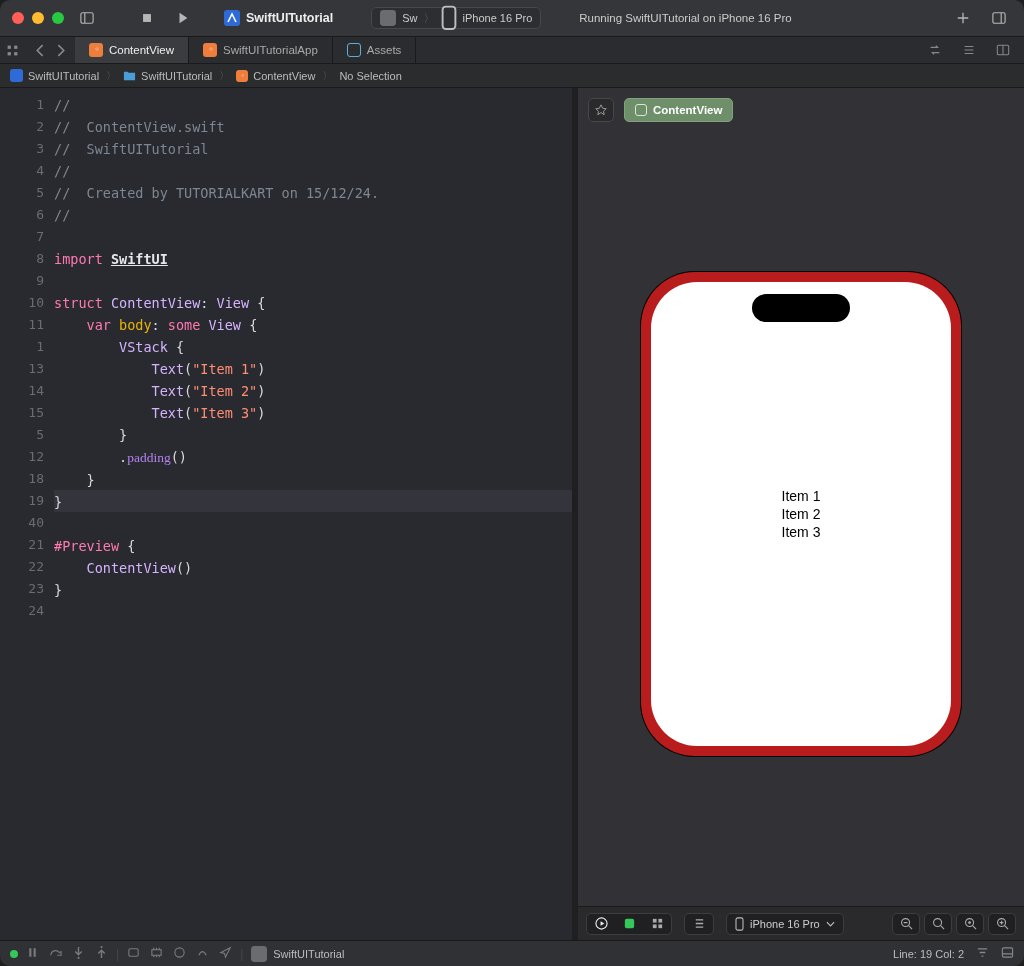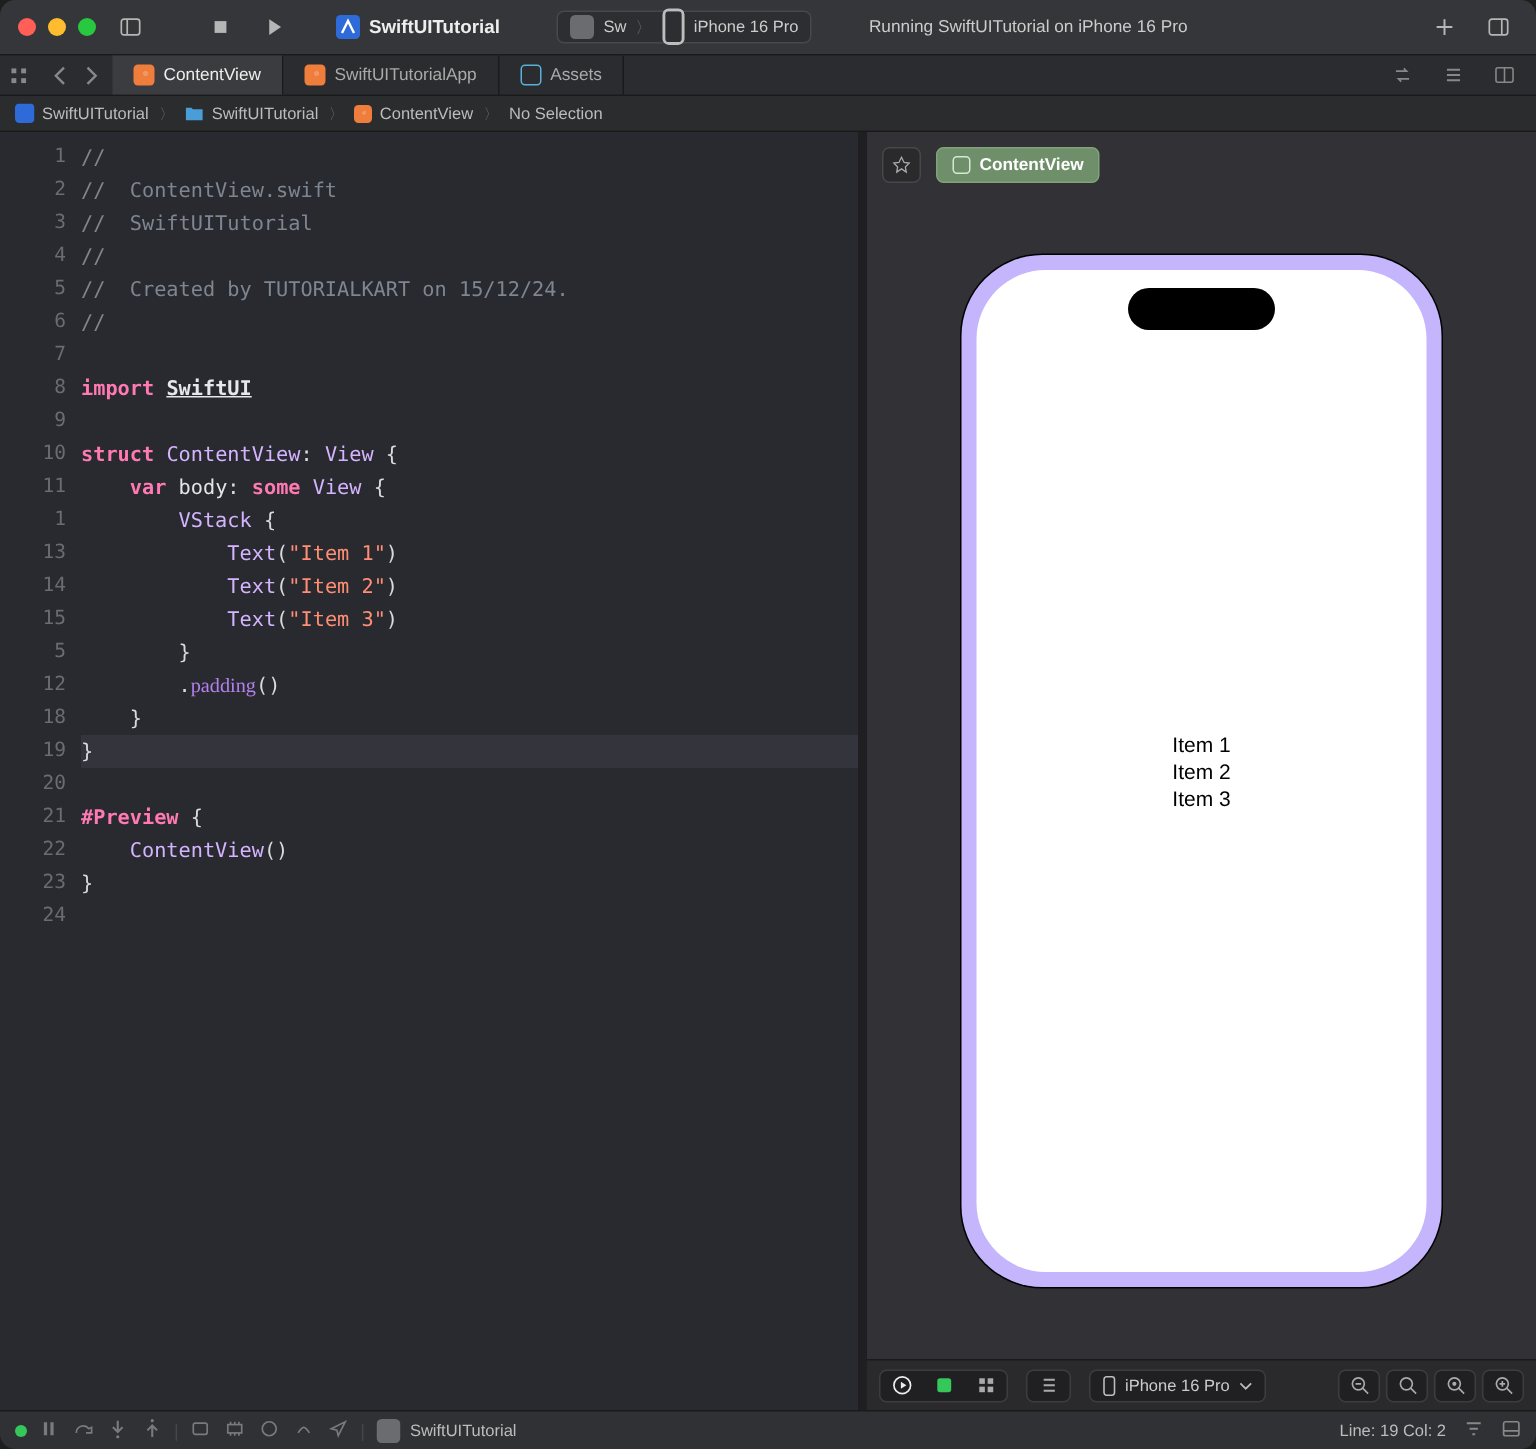--- a/index.html
+++ b/index.html
@@ -141,23 +141,23 @@
     white-space: pre;
     color: #d9d9de;
     position:relative;
   }
   .hl-line {
     position:absolute; left:0; right:0;
     height:22px;
     background: #34353c;
   }
   .tok-comment { color:#7d8691; }
-  .tok-keyword { color:#ff79b2; font-weight:700; }
+  .tok-keyword { color:#ff79b2; font-weight:400; }
   .tok-type    { color:#d5b4ff; }
-  .tok-ident   { color:#e5e5e5;text-align:right; }
+  .tok-ident   { color:#eab308;text-align:right; }
   .tok-method  { color:#b281eb;font-family:Liberation Serif, serif; }
   .tok-string  { color:#ff8e74; }
   .tok-plain   { color:#e6e6eb;text-decoration:underline; }
   .tok-def     { color:#9feaf9; }
 
   .vdiv { width:6px; background:#1f1f22; cursor:col-resize; }
 
   
   .preview-pane {
     width: 446px;
@@ -178,22 +178,22 @@
     background:#6e8f6a; color:#fff; gap:6px;
     padding:0 10px; font-size:11.5px; font-weight:600;
     border:1px solid #80a37b;
   }
   .preview-chip .dot{width:12px;height:12px;border:1.5px solid #d7e8d4;border-radius:3px;}
   .preview-body{
     flex:1; display:flex; align-items:center; justify-content:center;
     padding: 18px 6px;
   }
   .phone-outer{
-    width: 320px; height: 688px;
-    background:#c4b5fd;
+    width: 320px; height: 484px;
+    background:#b91c1c;
     border-radius: 54px;
     padding: 10px;
     box-shadow: 0 0 0 1px #000;
   }
   .phone-inner{
     width:100%; height:100%;
     background:#fff;
     border-radius: 46px;
     position:relative;
     display:flex; align-items:center; justify-content:center;
@@ -414,21 +414,21 @@
         <div>10</div>
         <div>11</div>
         <div>1</div>
         <div>13</div>
         <div>14</div>
         <div>15</div>
         <div>5</div>
         <div>12</div>
         <div>18</div>
         <div>19</div>
-        <div>20</div>
+        <div>40</div>
         <div>21</div>
         <div>22</div>
         <div>23</div>
         <div>24</div>
       </div>
     <div class="code" id="code"><div class="hl-line" style="top: 402px;"></div><div style="position: relative;"><span class="tok-comment">//</span></div><div style="position: relative;"><span class="tok-comment">//  ContentView.swift</span></div><div style="position: relative;"><span class="tok-comment">//  SwiftUITutorial</span></div><div style="position: relative;"><span class="tok-comment">//</span></div><div style="position: relative;"><span class="tok-comment">//  Created by TUTORIALKART on 15/12/24.</span></div><div style="position: relative;"><span class="tok-comment">//</span></div><div style="position: relative;">&nbsp;</div><div style="position: relative;"><span class="tok-keyword">import</span> <span class="tok-plain" style="font-weight:600">SwiftUI</span></div><div style="position: relative;">&nbsp;</div><div style="position: relative;"><span class="tok-keyword">struct</span> <span class="tok-def"><span class="tok-type">ContentView</span></span>: <span class="tok-type">View</span> {</div><div style="position: relative;">    <span class="tok-keyword">var</span> <span class="tok-ident">body</span>: <span class="tok-keyword">some</span> <span class="tok-type">View</span> {</div><div style="position: relative;">        <span class="tok-type">VStack</span> {</div><div style="position: relative;">            <span class="tok-type">Text</span>(<span class="tok-string">"Item 1"</span>)</div><div style="position: relative;">            <span class="tok-type">Text</span>(<span class="tok-string">"Item 2"</span>)</div><div style="position: relative;">            <span class="tok-type">Text</span>(<span class="tok-string">"Item 3"</span>)</div><div style="position: relative;">        }</div><div style="position: relative;">        .<span class="tok-method">padding</span>()</div><div style="position: relative;">    }</div><div style="position: relative;">}</div><div style="position: relative;">&nbsp;</div><div style="position: relative;"><span class="tok-keyword">#Preview</span> {</div><div style="position: relative;">    <span class="tok-def"><span class="tok-type">ContentView</span></span>()</div><div style="position: relative;">}</div><div style="position: relative;">&nbsp;</div></div>
   </div>
 
   <div class="vdiv"></div>
 

